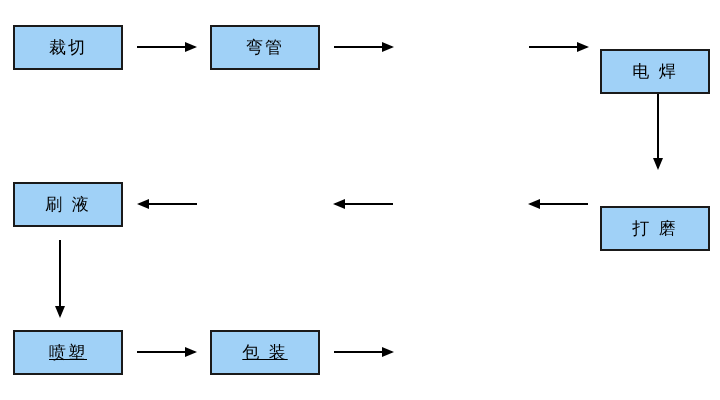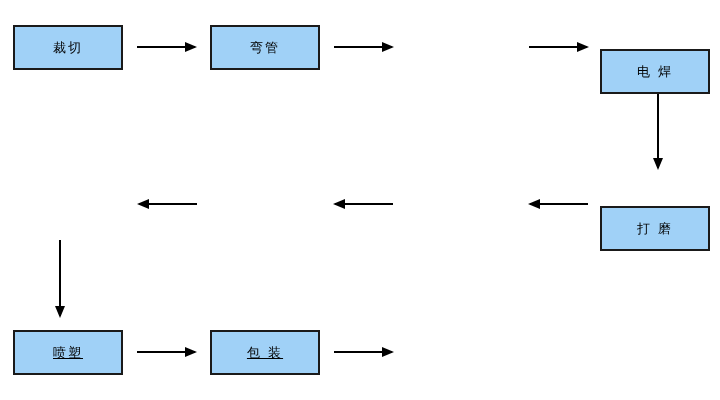--- a/index.html
+++ b/index.html
@@ -26,21 +26,21 @@
   .node {
     position: absolute;
     width: 110px;
     height: 45px;
     box-sizing: border-box;
     background: var(--node-fill, #a0d1f7);
     border: 2px solid var(--node-border, #1a1a1a);
     display: flex;
     align-items: center;
     justify-content: center;
-    font-size: 13px;
+    font-size: 17px;
     font-weight: 500;
     letter-spacing: 2px;
     color: var(--text-color, #000000);
     white-space: pre;
   }
   
   .r1 { top: 25px; }
   .r2 { top: 182px; }
   .r3 { top: 330px; text-decoration: underline; }
   
@@ -70,17 +70,18 @@
     <line x1="60" y1="240" x2="60" y2="316" stroke="currentColor" stroke-width="2" marker-end="url(#ah)"></line>
     <line x1="137" y1="352" x2="195" y2="352" stroke="currentColor" stroke-width="2" marker-end="url(#ah)"></line>
     <line x1="334" y1="352" x2="392" y2="352" stroke="currentColor" stroke-width="2" marker-end="url(#ah)"></line>
   </svg>
 
   <div class="node r1 c1">裁切</div>
   <div class="node r1 c2">弯管</div>
   <div class="node r1 c4">电 焊</div>
 
   <div class="node r2 c4">打 磨</div>
+  <div class="node r2 c1">刷 液</div>
 
   <div class="node r3 c1">喷塑</div>
   <div class="node r3 c2">包 装</div>
 
 </div>
 
 </body></html>

